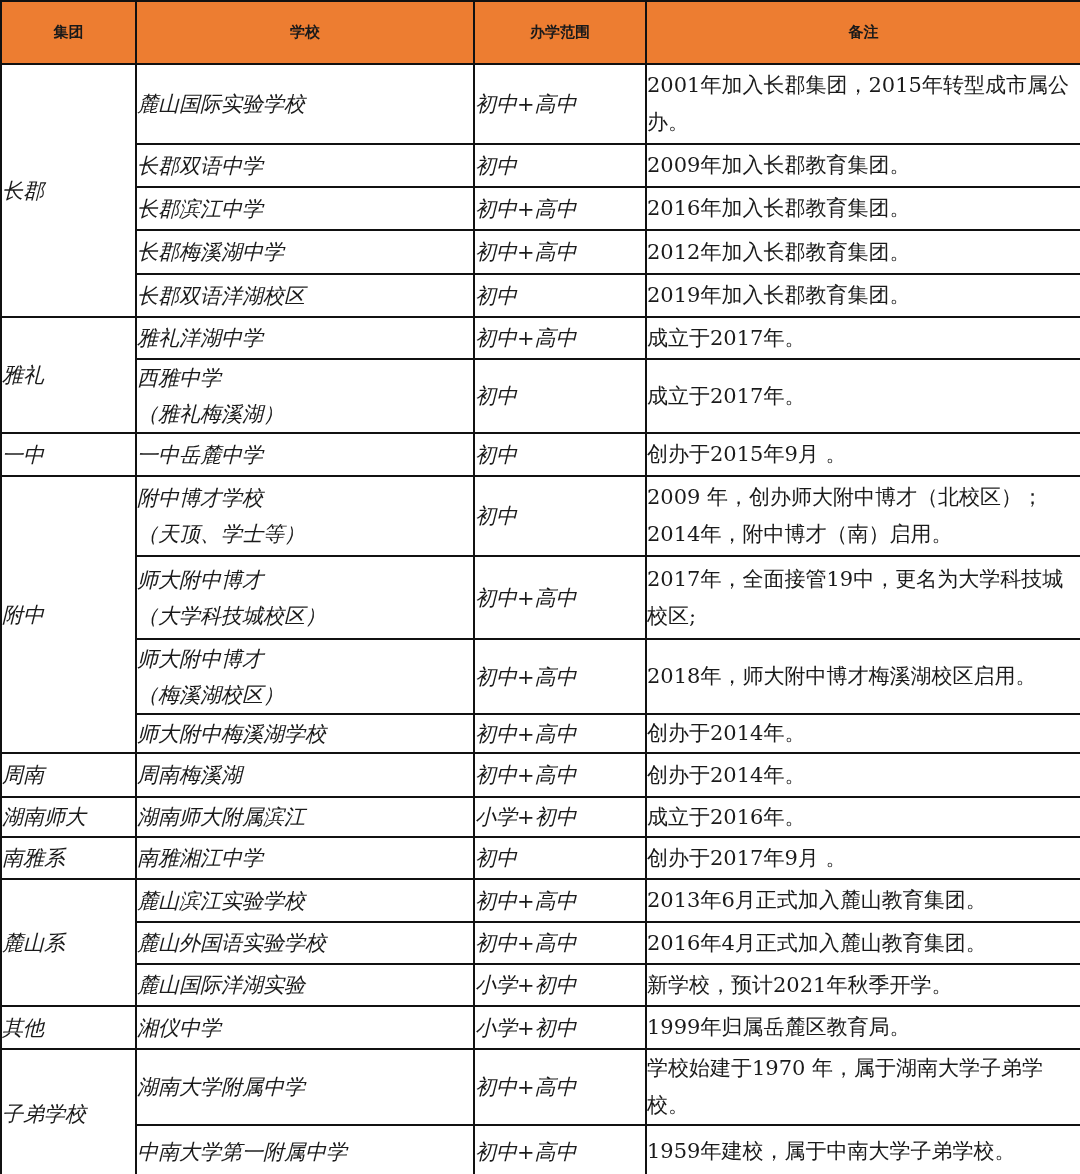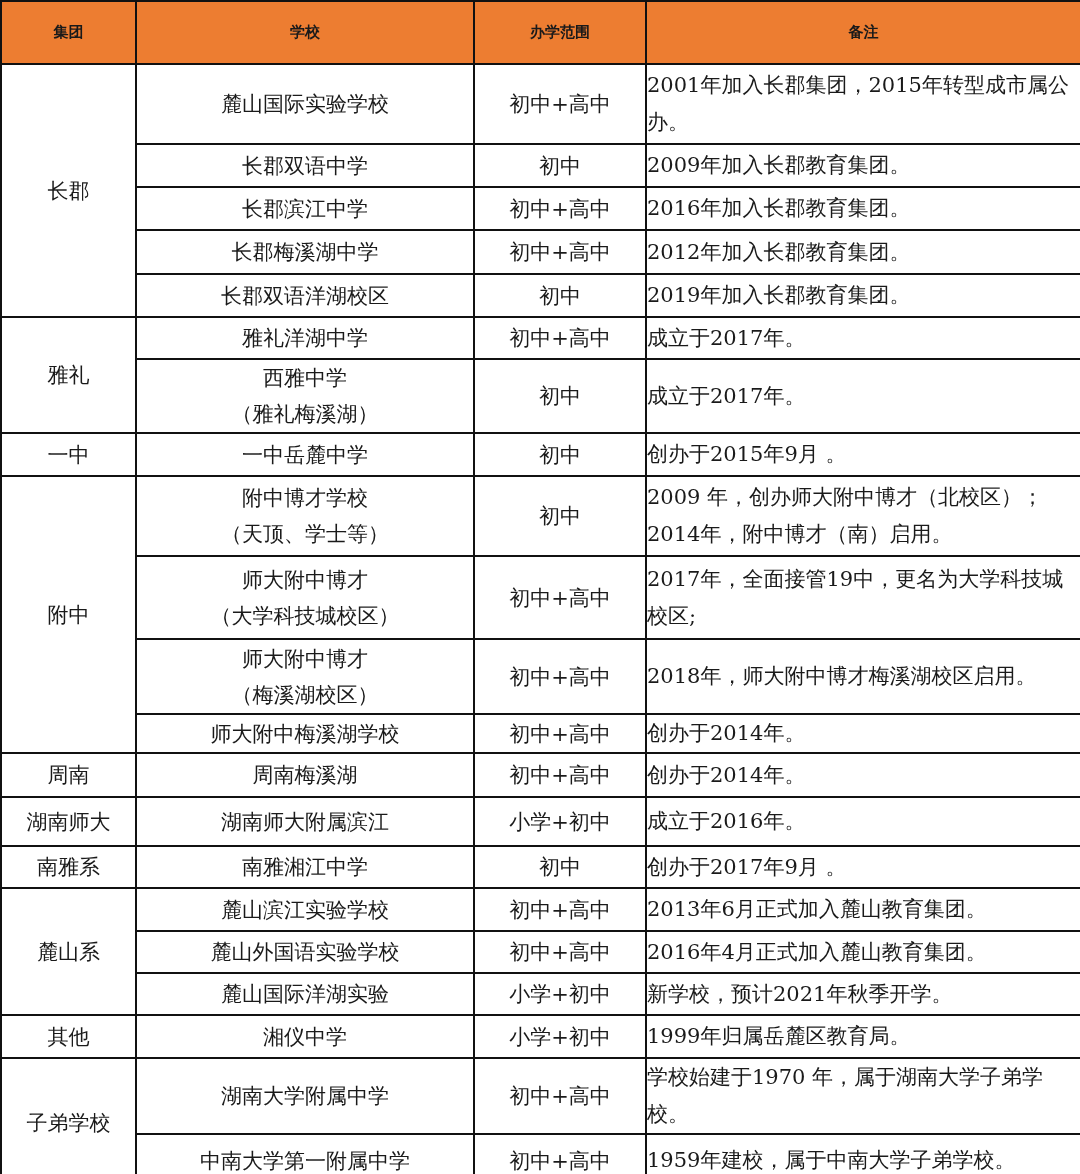--- a/index.html
+++ b/index.html
@@ -18,21 +18,21 @@
     vertical-align: middle;
   }
   table.schools th {
     background: #ed7d31;
     height: 61px;
     font-weight: bold;
     font-size: 15px;
     color: #1a1a1a;
     text-align: center;
   }
-  td.group, td.school, td.scope { text-align: center; line-height: 36px; }
+  td.group, td.school, td.scope { line-height: 36px; font-style: italic; }
   td.note { text-align: left; padding: 0 4px 0 5px; line-height: 37px; }
   .school .line { display: block; }
   col.c1 { width: 135px; }
   col.c2 { width: 338px; }
   col.c3 { width: 172px; }
   col.c4 { width: 435px; }
 </style>
 </head>
 <body>
 
@@ -145,21 +145,21 @@
         <td class="note">创办于2014年。</td>
       </tr>
       <tr style="height: 44px;">
         <td class="group" rowspan="1">周南</td>
         <td class="school">
           <span class="line">周南梅溪湖</span>
         </td>
         <td class="scope">初中+高中</td>
         <td class="note">创办于2014年。</td>
       </tr>
-      <tr style="height: 49px;">
+      <tr style="height: 40px;">
         <td class="group" rowspan="1">湖南师大</td>
         <td class="school">
           <span class="line">湖南师大附属滨江</span>
         </td>
         <td class="scope">小学+初中</td>
         <td class="note">成立于2016年。</td>
       </tr>
       <tr style="height: 42px;">
         <td class="group" rowspan="1">南雅系</td>
         <td class="school">

